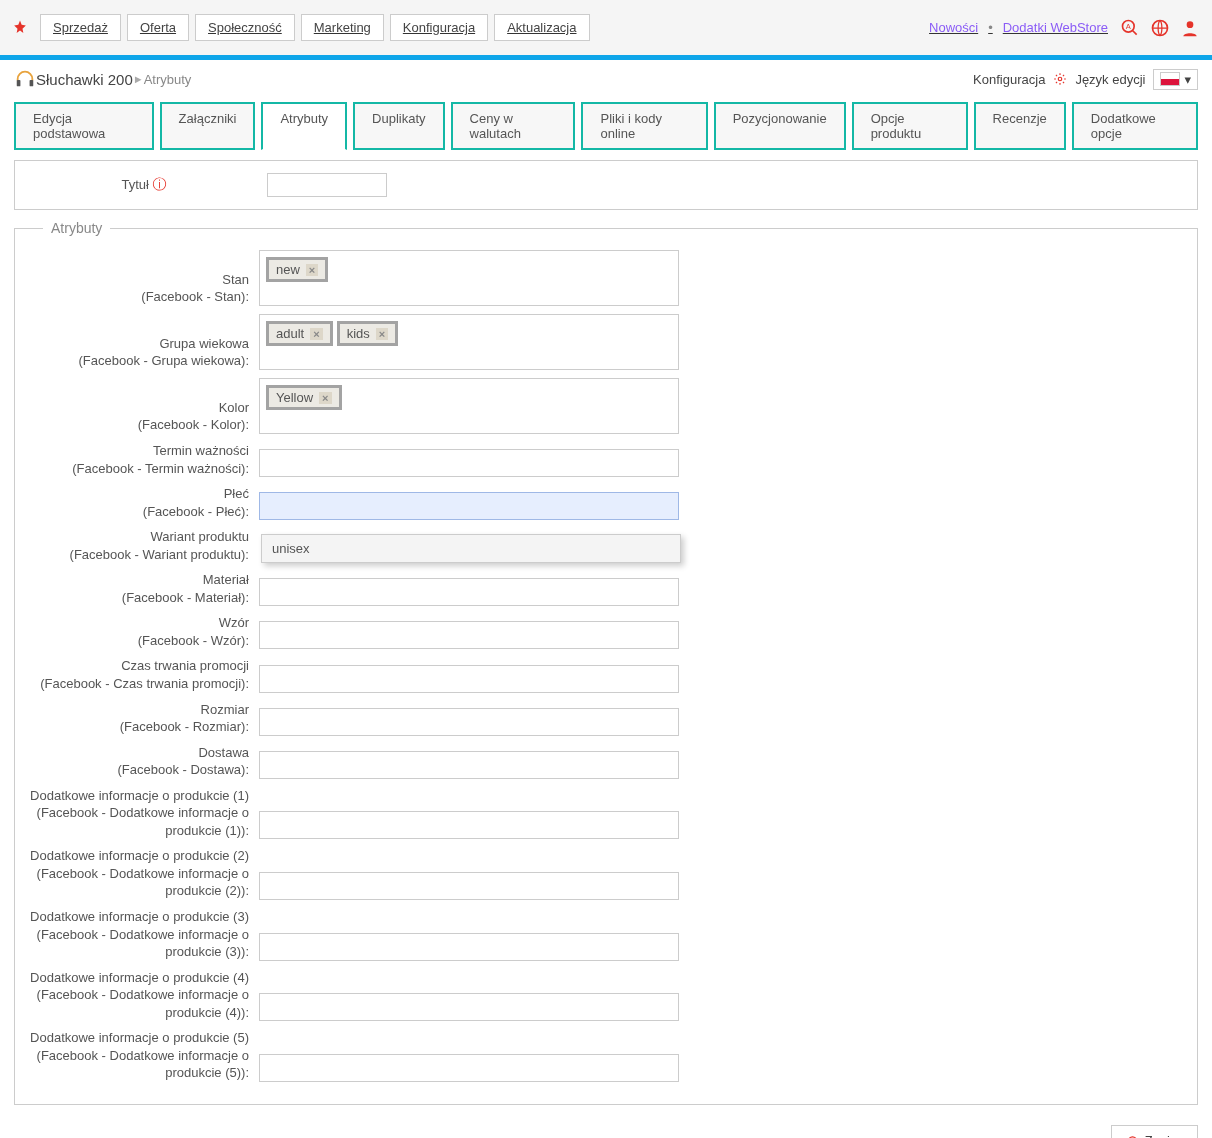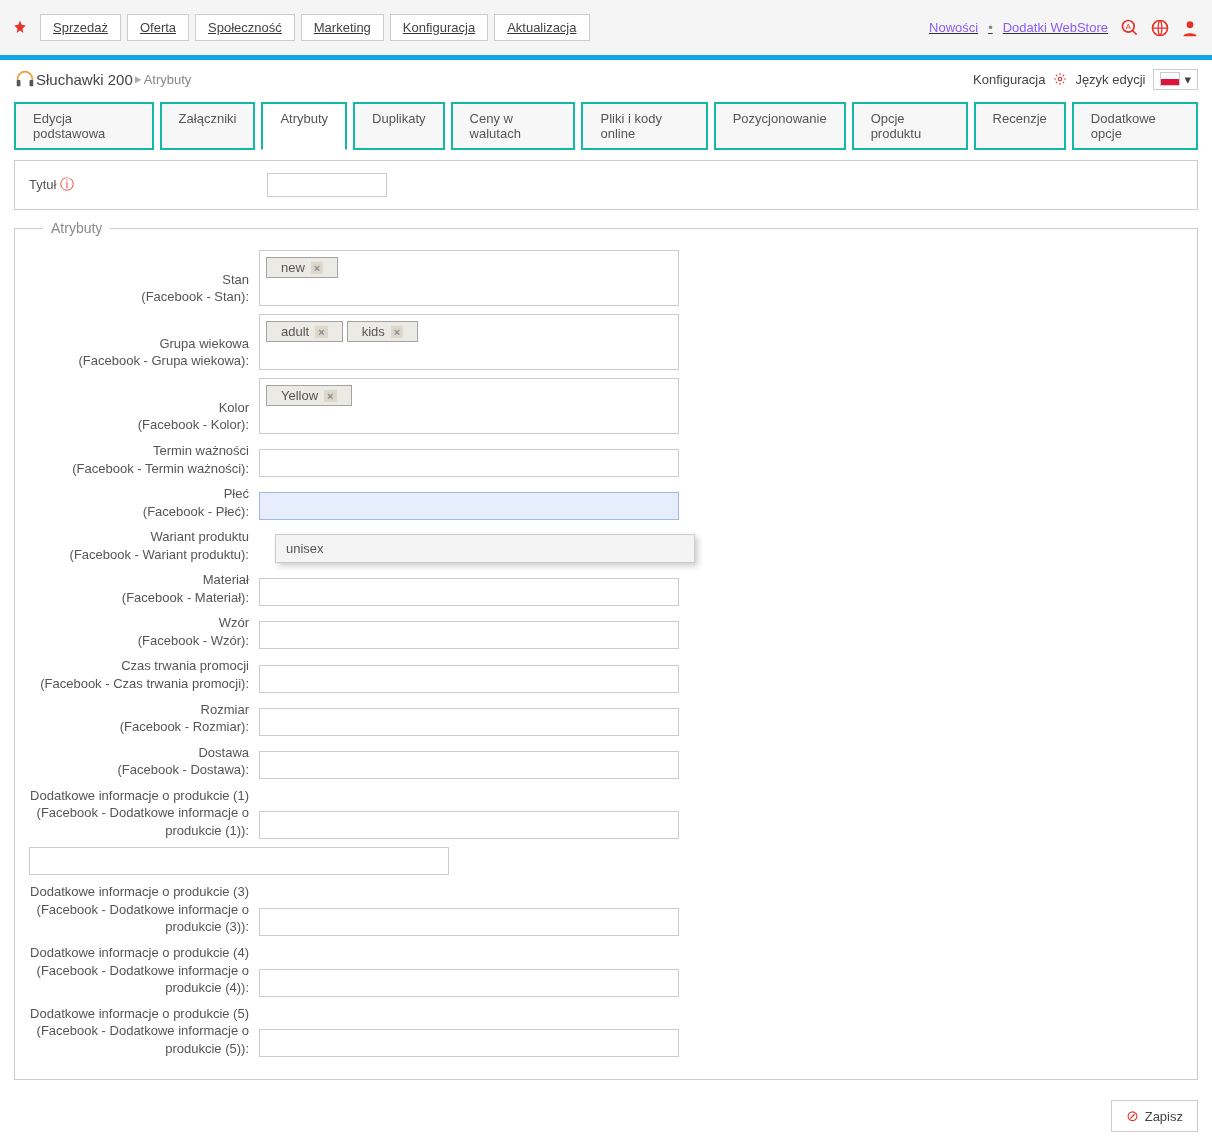--- a/index.html
+++ b/index.html
@@ -20,34 +20,34 @@
 .breadcrumb-sub { font-size: 13px; color: #888; }
 .breadcrumb-right { margin-left: auto; display: flex; align-items: center; gap: 8px; font-size: 13px; color: #444; }
 .gear-red { color: #e5332a; }
 .flag { width: 20px; height: 14px; display: inline-block; border: 1px solid #ccc; background: linear-gradient(to bottom, #fff 50%, #dc143c 50%); vertical-align: middle; }
 .flag-dd { display: inline-flex; align-items: center; gap: 4px; cursor: pointer; border: 1px solid #ccc; padding: 2px 6px; }
 .tabs { padding: 4px 14px 0; display: flex; gap: 6px; }
 .tab { border: 2px solid #14b8a6; background: #f7f7f7; padding: 7px 17px; font-size: 13px; color: #555; cursor: pointer; }
 .tab.active { background: #fff; border-bottom: 1px solid #fff; position: relative; z-index: 1; }
 .content { padding: 10px 14px; }
 .title-box { border: 1px solid #ccc; padding: 12px 14px; display: flex; align-items: center; gap: 8px; margin-bottom: 10px; }
-.title-label { width: 230px; text-align: left; color: #555; }
+.title-label { width: 230px; text-align: center; color: #555; }
 .info-icon { color: #e5332a; font-size: 14px; }
 .title-input { width: 120px; border: 1px solid #ccc; height: 24px; padding: 2px 4px; }
 fieldset.attrs { border: 1px solid #ccc; padding: 14px 14px 14px 14px; position: relative; }
 fieldset.attrs legend { color: #888; font-size: 14px; padding: 0 8px; margin-left: 14px; }
 .row { display: flex; margin-bottom: 8px; align-items: flex-end; }
 .row-lbl { width: 230px; text-align: right; color: #555; line-height: 1.35; padding-right: 10px; font-size: 13px; }
 .row-lbl .sub { display: block; }
 .tag-field { width: 420px; min-height: 56px; border: 1px solid #ccc; background: #fff; padding: 4px; }
-.tag { display: inline-flex; align-items: center; background: #eceae4; border: 1px solid #a3a3a3; padding: 2px 14px; margin: 2px; font-size: 13px; color: #555; }
+.tag { display: inline-flex; align-items: center; background: #eceae4; border: 3px solid #a3a3a3; padding: 2px 7px; margin: 2px; font-size: 13px; color: #555; }
 .tag-x { margin-left: 6px; color: #888; cursor: pointer; font-weight: bold; background: #ddd7c9; padding: 0 3px; font-size: 11px; }
 .text-field { width: 420px; height: 28px; border: 1px solid #ccc; background: #fff; padding: 2px 6px; }
 .plec-field { background: #e6eefe; border: 1px solid #9fb8e6; }
-.dropdown-pop { position: relative; left: 16px; top: 100%; width: 420px; background: #f4f4f4; border: 1px solid #ccc; box-shadow: 3px 3px 6px rgba(0,0,0,0.2); }
+.dropdown-pop { position: relative; left: 2px; top: 100%; width: 420px; background: #f4f4f4; border: 1px solid #ccc; box-shadow: 3px 3px 6px rgba(0,0,0,0.2); }
 .dropdown-item { padding: 6px 10px; cursor: pointer; color: #555; }
 .footer-bar { display: flex; justify-content: flex-end; padding: 10px 14px; }
 .save-btn { border: 1px solid #ccc; background: #fff; padding: 6px 14px; display: inline-flex; align-items: center; gap: 6px; cursor: pointer; font-size: 13px; color: #444; }
 .save-check { color: #e5332a; font-size: 15px; }
 .bottom-line { border-top: 1px solid #ddd; }
 .version { text-align: right; color: #888; font-size: 12px; padding: 6px 14px; }
 svg { display: block; }
 </style>
 </head>
 <body>
@@ -214,20 +214,21 @@
             <div class="text-field"></div>
           </div>
         </div>
         <div class="row">
           <div class="row-lbl"><span>Dodatkowe informacje o produkcie (1)</span><span class="sub">(Facebook - Dodatkowe informacje o produkcie (1)):</span></div>
           <div>
             <div class="text-field"></div>
           </div>
         </div>
         <div class="row">
+          <div class="row-lbl"><span>Dodatkowe informacje o produkcie (2)</span><span class="sub">(Facebook - Dodatkowe informacje o produkcie (2)):</span></div>
           <div>
             <div class="text-field"></div>
           </div>
         </div>
         <div class="row">
           <div class="row-lbl"><span>Dodatkowe informacje o produkcie (3)</span><span class="sub">(Facebook - Dodatkowe informacje o produkcie (3)):</span></div>
           <div>
             <div class="text-field"></div>
           </div>
         </div>

